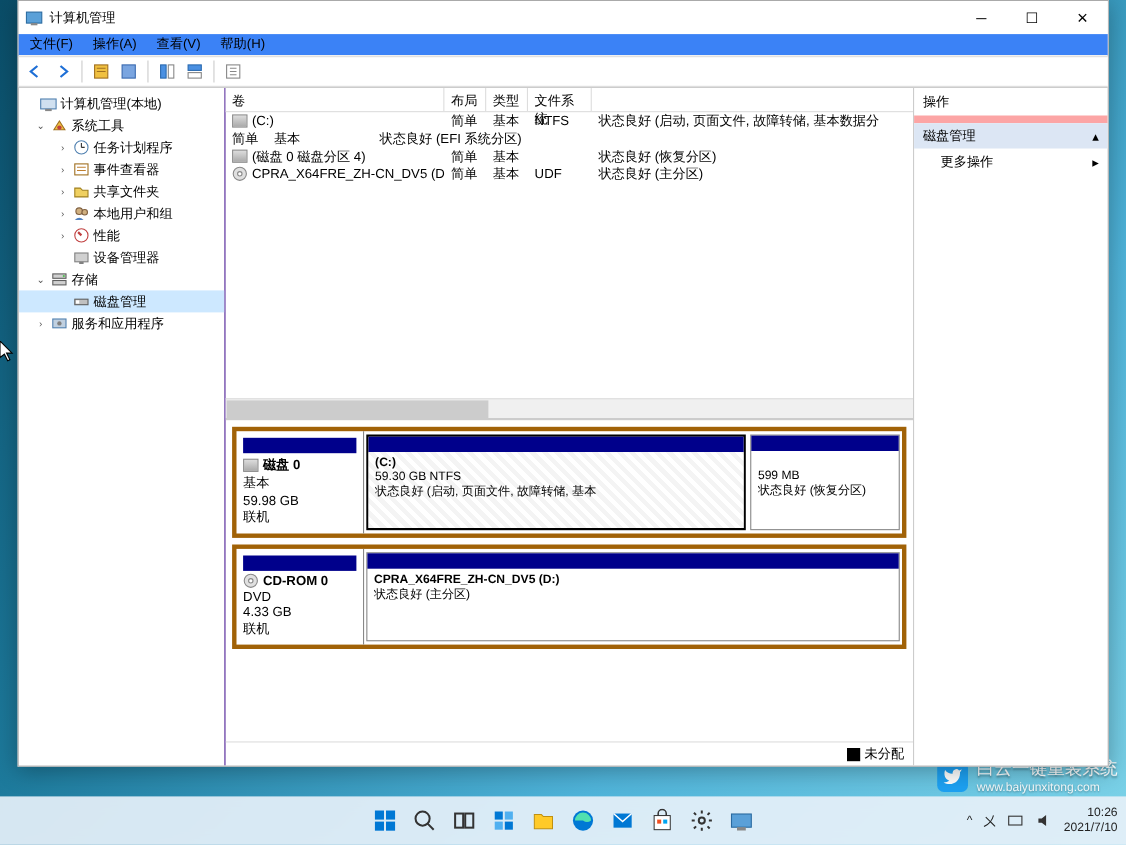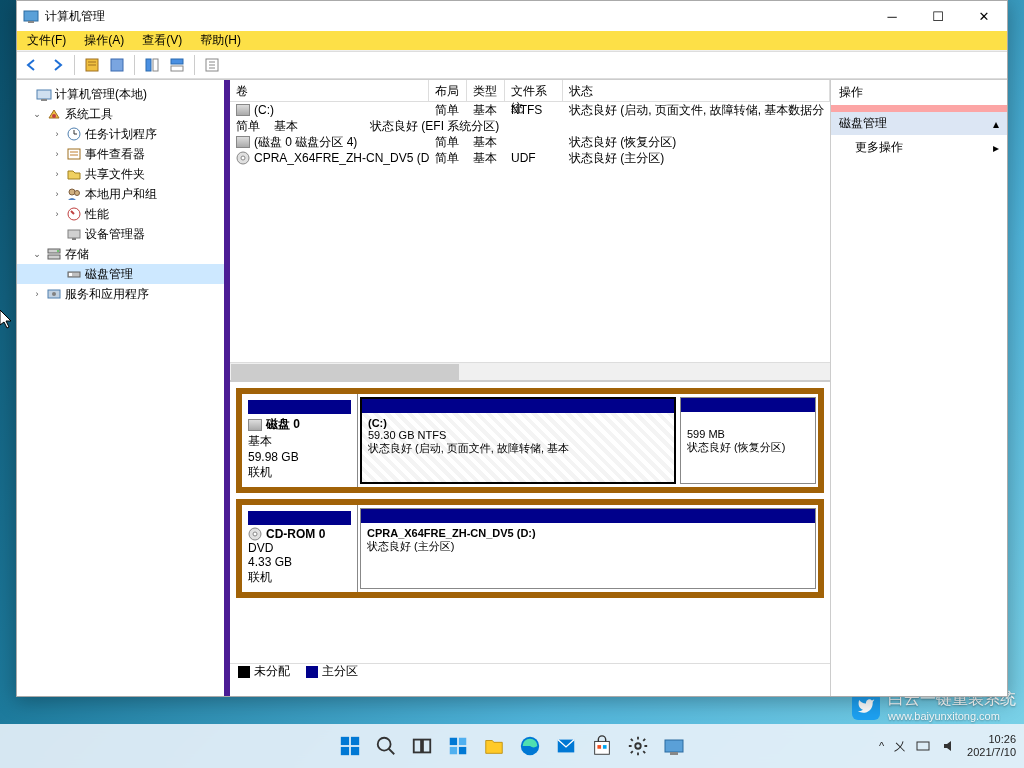--- a/index.html
+++ b/index.html
@@ -3,56 +3,56 @@
 <meta charset="utf-8">
 <style>
 * { margin:0; padding:0; box-sizing:border-box; font-family:"Microsoft YaHei","Segoe UI",sans-serif; -webkit-font-smoothing:antialiased; }
 body { width:1024px; height:768px; overflow:hidden; background:linear-gradient(135deg,#0a4d68 0%,#1d7a9c 40%,#4fb3d9 70%,#7dd3e8 100%); position:relative; }
 .cursor { position:absolute; top:310px; left:0; z-index:999; }
 .window { position:absolute; top:0; left:16px; width:992px; height:697px; background:#fff; border:1px solid #aaa; box-shadow:0 4px 20px rgba(0,0,0,0.3); display:flex; flex-direction:column; }
 .titlebar { height:30px; display:flex; align-items:center; padding-left:6px; background:#fff; }
 .titlebar .ticon { width:16px; height:16px; margin-right:6px; }
 .titlebar .ttitle { font-size:12px; flex:1; }
 .wc { width:46px; height:30px; display:flex; align-items:center; justify-content:center; font-size:13px; }
-.menubar { height:20px; display:flex; align-items:center; padding-left:10px; font-size:12px; background:#fde047; border-bottom:1px solid #f0f0f0; }
+.menubar { height:20px; display:flex; align-items:center; padding-left:10px; font-size:12px; background:#3b82f6; border-bottom:1px solid #f0f0f0; }
 .menubar span { margin-right:18px; }
 .toolbar { height:28px; display:flex; align-items:center; padding:0 4px; border-top:1px solid #ddd; border-bottom:1px solid #ddd; background:#fff; gap:3px; }
 .toolbar .tb { width:22px; height:22px; display:flex; align-items:center; justify-content:center; border:1px solid transparent; }
 .toolbar .sep { width:1px; height:20px; background:#ccc; margin:0 3px; }
 .mainarea { flex:1; display:flex; border-top:1px solid #ccc; overflow:hidden; }
-.treepane { width:213px; border-right:6px solid #4c1d95; padding:4px 0; font-size:12px; overflow:hidden; }
+.treepane { width:188px; border-right:1px solid #4c1d95; padding:4px 0; font-size:12px; overflow:hidden; }
 .tn { display:flex; align-items:center; height:20px; padding-left:4px; white-space:nowrap; }
 .tn .tw { width:12px; text-align:center; color:#555; font-size:9px; }
 .tn .ic { width:16px; height:16px; margin:0 3px; display:flex; align-items:center; justify-content:center; }
 .tn.sel { background:#cde8ff; }
 .tn.l1 { padding-left:14px; }
 .tn.l2 { padding-left:34px; }
 .centerpane { flex:1; display:flex; flex-direction:column; border-right:1px solid #ccc; overflow:hidden; }
 .vol-hdr { display:flex; height:22px; border-bottom:1px solid #ddd; background:#fff; font-size:12px; }
 .vh { padding:3px 6px; border-right:1px solid #ddd; }
 .vh1{width:199px}.vh2{width:38px}.vh3{width:38px}.vh4{width:58px}.vh5{flex:1}
 .vol-list { font-size:12px; height:260px; overflow:hidden; position:relative; }
 .vr { display:flex; height:16px; align-items:center; }
 .vc { padding:0 6px; white-space:nowrap; overflow:hidden; }
 .vc1{width:199px;display:flex;align-items:center;gap:4px}.vc2{width:38px}.vc3{width:38px}.vc4{width:58px}.vc5{flex:1}
 .v-ic { width:14px; height:12px; background:linear-gradient(#ddd,#aaa); border:1px solid #888; }
 .hscroll { height:18px; border-top:1px solid #ddd; background:#f0f0f0; display:flex; align-items:center; }
 .hscroll .sb { height:16px; width:38%; background:#ccc; margin-left:1px; }
 .diskpanel { flex:1; border-top:2px solid #ccc; overflow:auto; padding-bottom:4px; }
-.diskrow { display:flex; border:6px solid #a16207; margin:6px; }
+.diskrow { display:flex; border:4px solid #a16207; margin:6px; }
 .dinfo { width:116px; padding:6px; font-size:12px; border-right:1px solid #888; }
 .dinfo b { font-size:12px; }
 .dbar { height:14px; background:#00008b; }
 .dlayout { flex:1; display:flex; gap:0; }
 .part { border:1px solid #888; margin:3px 2px; display:flex; flex-direction:column; font-size:11px; }
 .part .pbar { height:14px; background:#00008b; }
 .part .pbody { padding:4px 6px; flex:1; }
 .part.sel-part { border:2px solid #000; }
 .part.sel-part .pbody { background-image:repeating-linear-gradient(45deg,#f4f4f4 0 4px,#fff 4px 8px); }
-.legend { height:22px; padding:16px 8px; font-size:12px; display:flex; align-items:flex-end; gap:16px; border-top:1px solid #ddd; }
+.legend { height:22px; padding:2px 8px; font-size:12px; display:flex; align-items:flex-end; gap:16px; border-top:1px solid #ddd;flex-direction:column; }
 .legend .sw { width:12px; height:12px; display:inline-block; vertical-align:middle; margin-right:4px; }
 .actionpane { width:176px; font-size:12px; }
 .ap-hdr { padding:4px 8px; border-bottom:7px solid #fca5a5; }
 .ap-sec { background:#dce6f4; padding:3px 8px; display:flex; justify-content:space-between; align-items:center; }
 .ap-item { padding:4px 8px 4px 24px; display:flex; justify-content:space-between; align-items:center;gap:24px; }
 .taskbar { position:absolute; bottom:0; left:0; right:0; height:44px; background:rgba(230,240,248,0.92); display:flex; align-items:center; justify-content:center; backdrop-filter:blur(6px); }
 .tb-icons { display:flex; gap:10px; align-items:center; }
 .tb-icons .tbi { width:26px; height:26px; display:flex; align-items:center; justify-content:center; border-radius:4px; }
 .systray { position:absolute; right:8px; display:flex; align-items:center; gap:10px; font-size:11px; color:#222; }
 .watermark { position:absolute; right:8px; bottom:46px; color:#fff; font-size:14px; display:flex; align-items:center; gap:8px; text-shadow:0 1px 2px rgba(0,0,0,0.4); }
@@ -261,21 +261,20 @@
           <span>服务和应用程序</span>
         </div>
     </div>
 
     <div class="centerpane">
       <div class="vol-hdr">
         <div class="vh vh1">卷</div>
         <div class="vh vh2">布局</div>
         <div class="vh vh3">类型</div>
         <div class="vh vh4">文件系统</div>
-        <div class="vh vh5">状态</div>
       </div>
       <div class="vol-list">
         <div class="vr">
             <div class="vc vc1">
               <span class="v-ic"></span>
               <span>(C:)</span>
             </div>
             <div class="vc vc2">简单</div>
             <div class="vc vc3">基本</div>
             <div class="vc vc4">NTFS</div>

